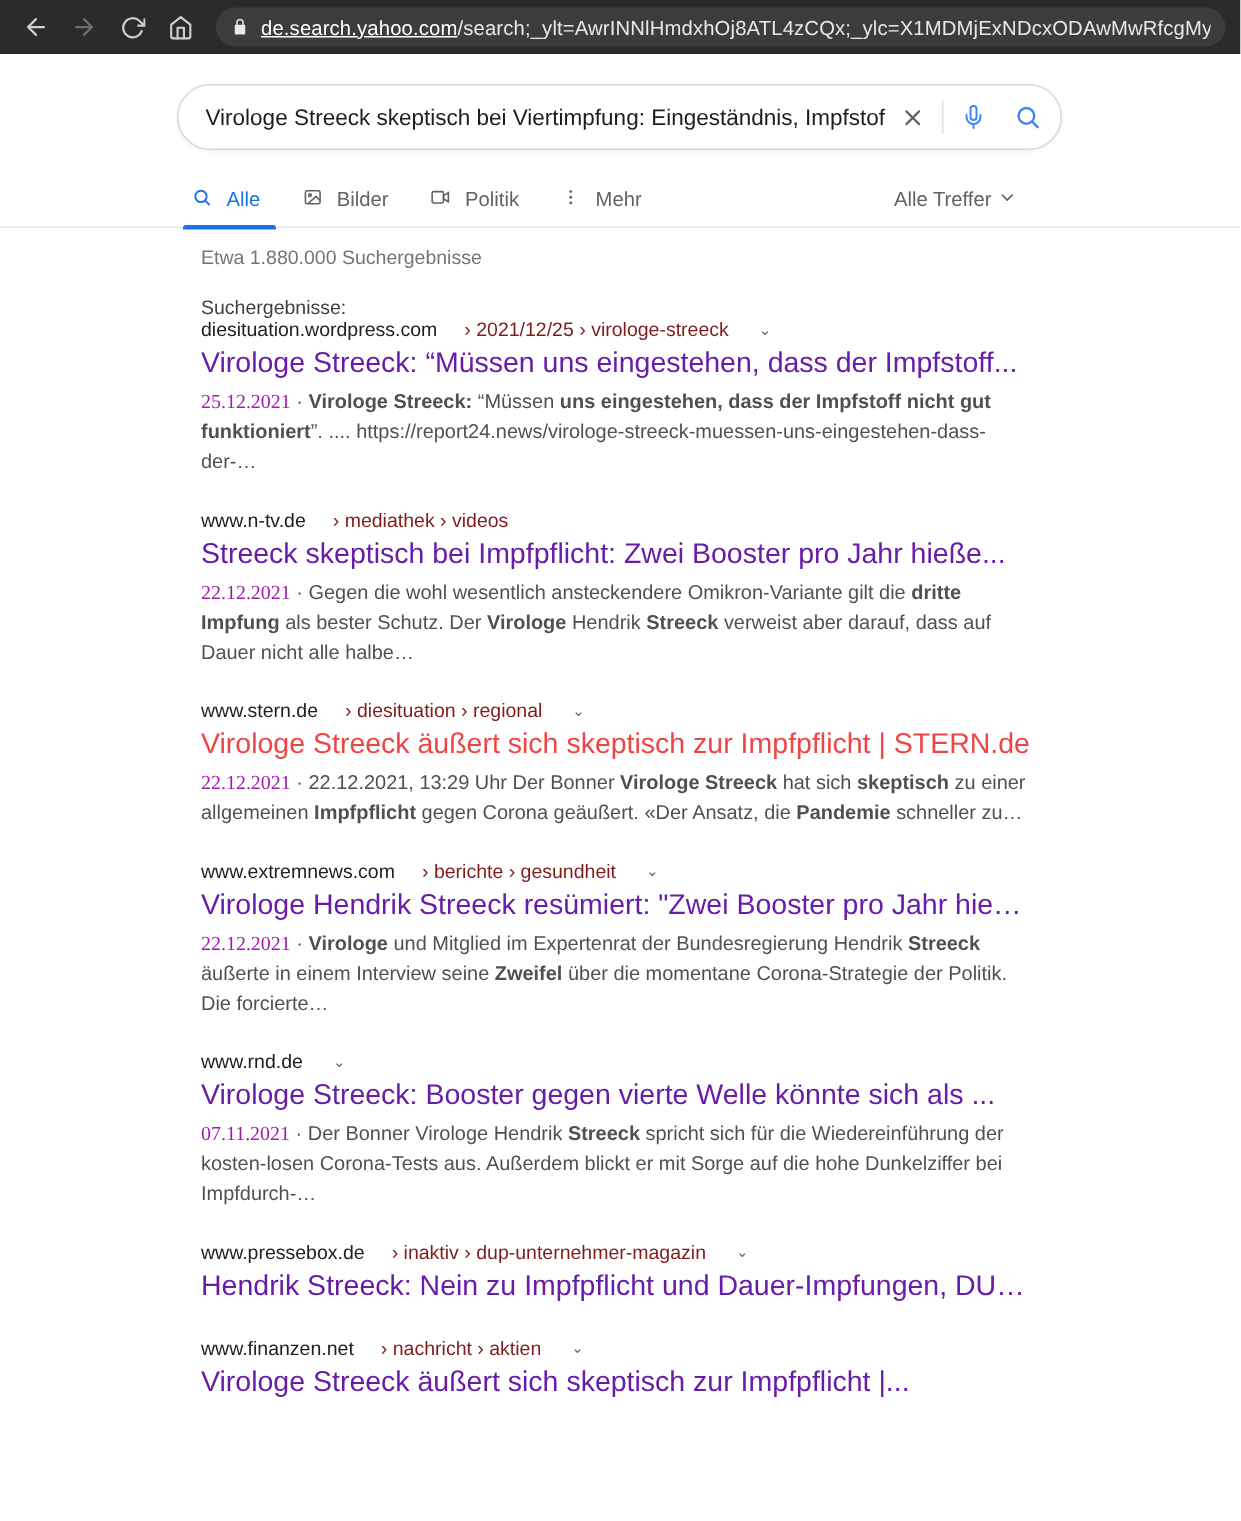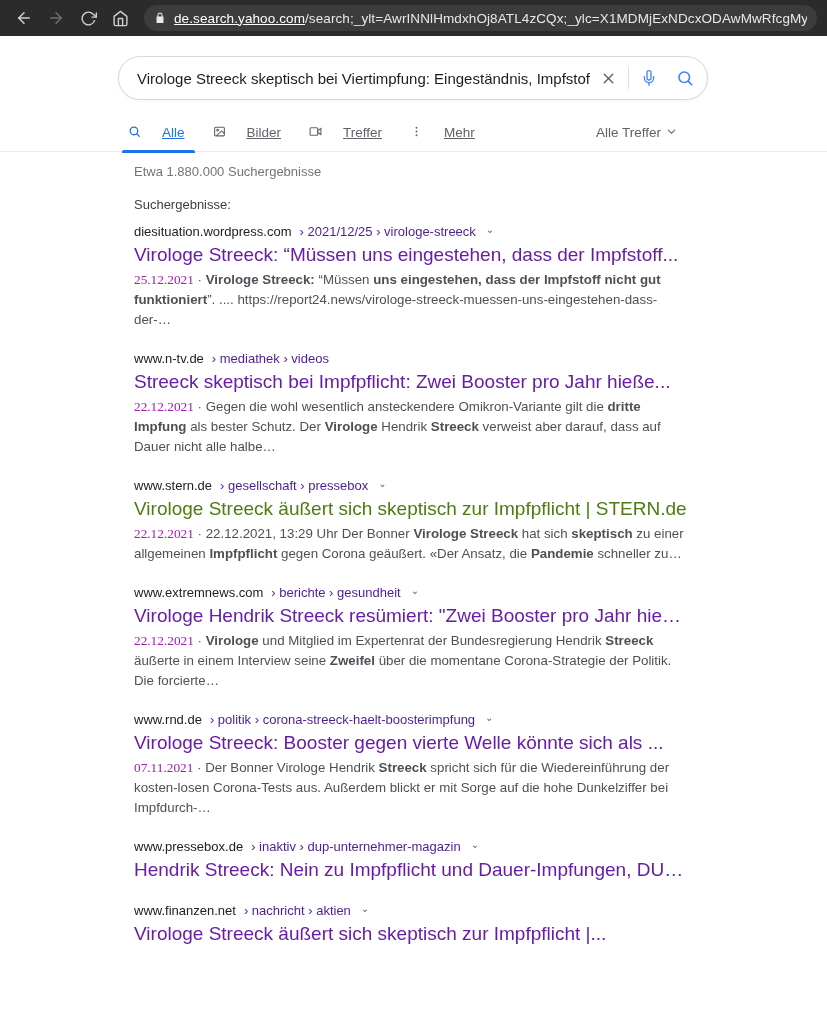--- a/index.html
+++ b/index.html
@@ -98,27 +98,26 @@
     padding-right: 130px;
     height: 38px;
     border-bottom: 1px solid #e8eaed;
     display: flex;
     align-items: center;
     position: relative;
   }
   .tab {
     display: flex;
     align-items: center;
-    gap: 21px;
+    gap: 10px;
     height: 38px;
     padding: 0 14px;
     font-size: 13.5px;
     color: #5f6368;
     position: relative;
-    text-decoration: underline;
   }
   .tab:first-child { padding-left: 10px; }
   .tab.active { color: #1a73e8; font-weight: normal; }
   .tab.active::after {
     content: "";
     position: absolute;
     left: 4px; right: 4px; bottom: -1px;
     height: 3px;
     background: #1a73e8;
     border-radius: 2px 2px 0 0;
@@ -140,42 +139,42 @@
     padding-top: 12px;
   }
   .result-count {
     font-size: 13px;
     color: #70757a;
     margin-bottom: 18px;
   }
   .results-label {
     font-size: 13px;
     color: #3c4043;
-    margin-bottom: 12px;
+    margin-bottom: 0;
   }
   .result {
     margin-bottom: 21px;
     max-width: 558px;
   }
   .crumb {
     font-size: 13px;
     color: #202124;
     margin-bottom: 3px;
     white-space: nowrap;
     overflow: hidden;
     display: flex;
-    align-items: flex-start;
-    gap: 8px;
-  }
-  .crumb .tail { color: #4c1d95; }
+    align-items: center;
+    gap: 18px;
+  }
+  .crumb .tail { color: #7f1d1d; }
   .crumb .caret { color: #5f6368; font-size: 10px; margin-left: 2px; }
   .r-title {
     font-size: 19px;
     line-height: 25px;
-    color: #4d7c0f;
+    color: #ef4444;
     margin: 0 0 3px 0;
     white-space: nowrap;
     overflow: hidden;
     text-overflow: ellipsis;
     font-weight: normal;
   }
   .r-title.visited { color: #681da8; }
   .r-desc {
     font-size: 13.3px;
     line-height: 20px;
@@ -271,21 +270,21 @@
       </span>
       <span>Bilder</span>
     </div>
     <div class="tab">
       <span>
         <svg width="13" height="13" viewBox="0 0 24 24" fill="none" stroke="#5f6368" stroke-width="2">
             <rect x="2" y="5" width="14" height="14" rx="2"></rect>
             <polygon points="16 10 22 6.5 22 17.5 16 14"></polygon>
           </svg>
       </span>
-      <span>Treffer</span>
+      <span>Politik</span>
     </div>
     <div class="tab">
       <span>
         <svg width="13" height="13" viewBox="0 0 24 24" fill="#5f6368">
             <circle cx="12" cy="5" r="1.7"></circle>
             <circle cx="12" cy="12" r="1.7"></circle>
             <circle cx="12" cy="19" r="1.7"></circle>
           </svg>
       </span>
       <span>Mehr</span>
@@ -317,39 +316,38 @@
           <div class="crumb">
             <span>www.n-tv.de</span>
             <span class="tail">› mediathek › videos</span>
           </div>
           <div class="r-title visited">Streeck skeptisch bei Impfpflicht: Zwei Booster pro Jahr hieße...</div>
           <div class="r-desc"><span class="r-date">22.12.2021</span> · Gegen die wohl wesentlich ansteckendere Omikron-Variante gilt die <b>dritte Impfung</b> als bester Schutz. Der <b>Virologe</b> Hendrik <b>Streeck</b> verweist aber darauf, dass auf Dauer nicht alle halbe…</div>
         </div>
         <div class="result">
           <div class="crumb">
             <span>www.stern.de</span>
-            <span class="tail">› gesellschaft › pressebox</span>
+            <span class="tail">› diesituation › regional</span>
             <span class="caret">⌄</span>
           </div>
           <div class="r-title">Virologe Streeck äußert sich skeptisch zur Impfpflicht | STERN.de</div>
           <div class="r-desc"><span class="r-date">22.12.2021</span> · 22.12.2021, 13:29 Uhr Der Bonner <b>Virologe Streeck</b> hat sich <b>skeptisch</b> zu einer allgemeinen <b>Impfpflicht</b> gegen Corona geäußert. «Der Ansatz, die <b>Pandemie</b> schneller zu…</div>
         </div>
         <div class="result">
           <div class="crumb">
             <span>www.extremnews.com</span>
             <span class="tail">› berichte › gesundheit</span>
             <span class="caret">⌄</span>
           </div>
           <div class="r-title visited">Virologe Hendrik Streeck resümiert: "Zwei Booster pro Jahr hieß…</div>
           <div class="r-desc"><span class="r-date">22.12.2021</span> · <b>Virologe</b> und Mitglied im Expertenrat der Bundesregierung Hendrik <b>Streeck</b> äußerte in einem Interview seine <b>Zweifel</b> über die momentane Corona-Strategie der Politik. Die forcierte…</div>
         </div>
         <div class="result">
           <div class="crumb">
             <span>www.rnd.de</span>
-            <span class="tail">› politik › corona-streeck-haelt-boosterimpfung</span>
             <span class="caret">⌄</span>
           </div>
           <div class="r-title visited">Virologe Streeck: Booster gegen vierte Welle könnte sich als ...</div>
           <div class="r-desc"><span class="r-date">07.11.2021</span> · Der Bonner Virologe Hendrik <b>Streeck</b> spricht sich für die Wiedereinführung der kosten-losen Corona-Tests aus. Außerdem blickt er mit Sorge auf die hohe Dunkelziffer bei Impfdurch-…</div>
         </div>
         <div class="result">
           <div class="crumb">
             <span>www.pressebox.de</span>
             <span class="tail">› inaktiv › dup-unternehmer-magazin</span>
             <span class="caret">⌄</span>

